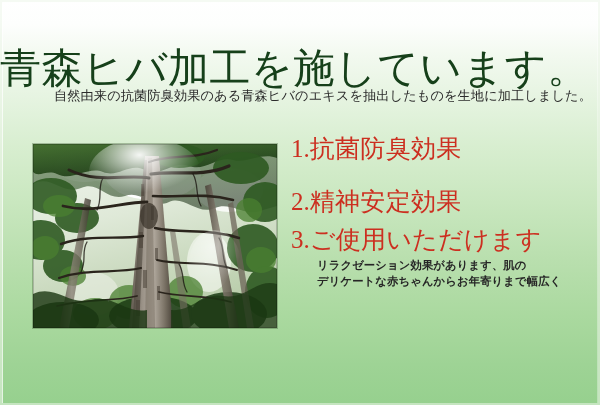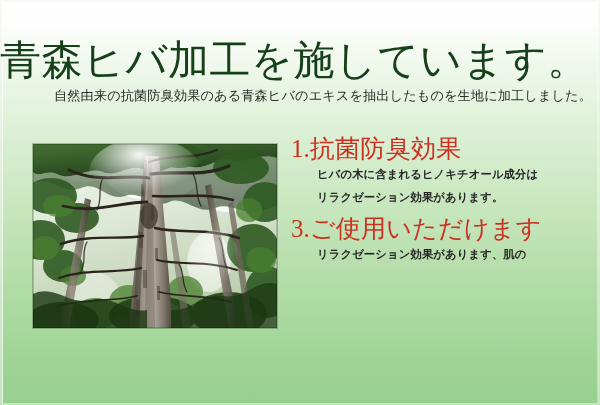--- a/index.html
+++ b/index.html
@@ -38,21 +38,21 @@
   #frame-edge {
     position:absolute; left:0; top:0;
     width:600px; height:405px;
     border:2px solid rgba(236,246,233,0.55);
     pointer-events:none;
   }
 
   
   #headline {
     position:absolute;
-    left:0; top:38px; width:587px;
+    left:0; top:46px; width:587px;
     text-align:center;
     font-family:"Liberation Serif", "DejaVu Serif", serif;
     font-size:41px;
     line-height:1.12;
     letter-spacing:0.5px;
     color:#16401a;
     white-space:nowrap;
   }
   #subhead {
     position:absolute;
@@ -96,21 +96,21 @@
     margin-left:26px;
     margin-top:3px;
     font-size:11.3px;
     line-height:1.42;
     color:#262626;
     letter-spacing:0.15px;
     font-weight:bold;
   }
   .point-body div { white-space:nowrap; }
 
-  #p1 { margin-bottom:7px; }
+  #p1 { margin-bottom:24px; }
   #p2 { margin-bottom:9px; }
 </style>
 </head>
 <body>
 
 <div id="banner">
 
   <div id="frame-edge"></div>
   <div id="frame-border"></div>
 
@@ -241,33 +241,35 @@
     </svg>
   </div>
 
   <div id="points">
 
     <div class="point" id="p1">
       <div class="point-head">
         <span class="point-num">1.</span><span>抗菌防臭効果</span>
       </div>
       <div class="point-body">
-        <div>ヒバの木に含まれるヒノキチオール成分は</div>
       </div>
     </div>
 
     <div class="point" id="p2">
+      <div class="point-head">
+        <span class="point-num">2.</span><span>精神安定効果</span>
+      </div>
       <div class="point-body">
-        <div>リラクゼーション効果があります。</div>
       </div>
     </div>
 
     <div class="point" id="p3">
       <div class="point-head">
         <span class="point-num">3.</span><span>ご使用いただけます</span>
       </div>
       <div class="point-body">
         <div>リラクゼーション効果があります、肌の</div>
+        <div>デリケートな赤ちゃんからお年寄りまで幅広く</div>
       </div>
     </div>
 
   </div>
 </div>
 
 </body></html>

